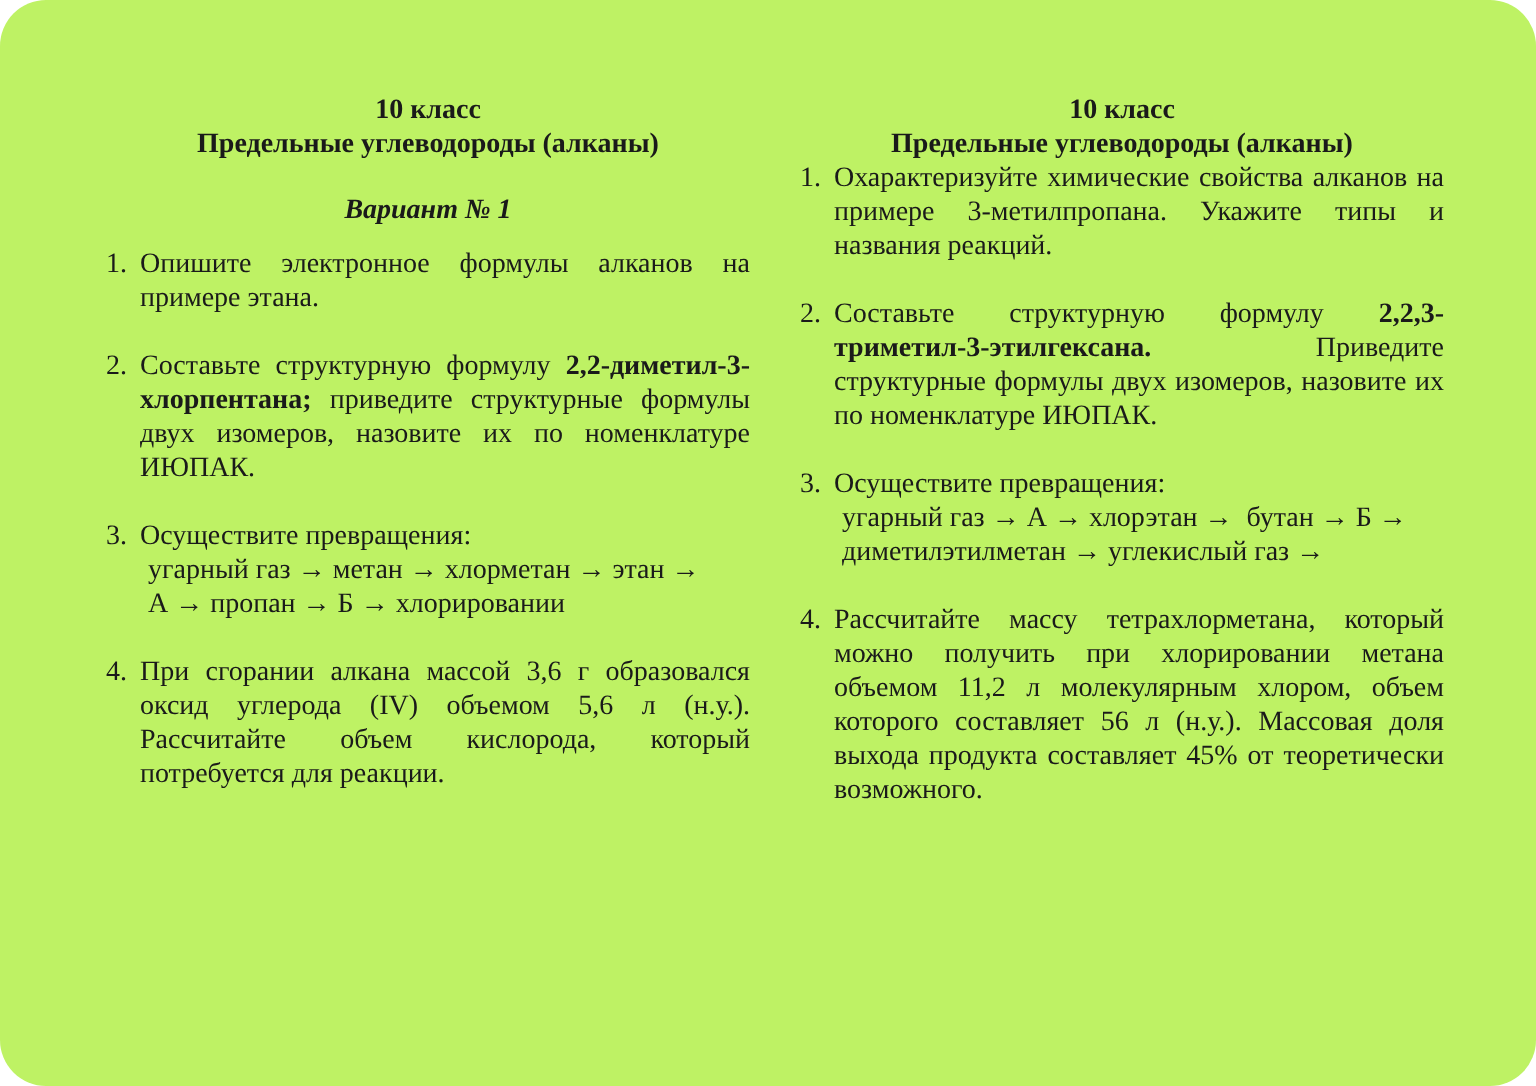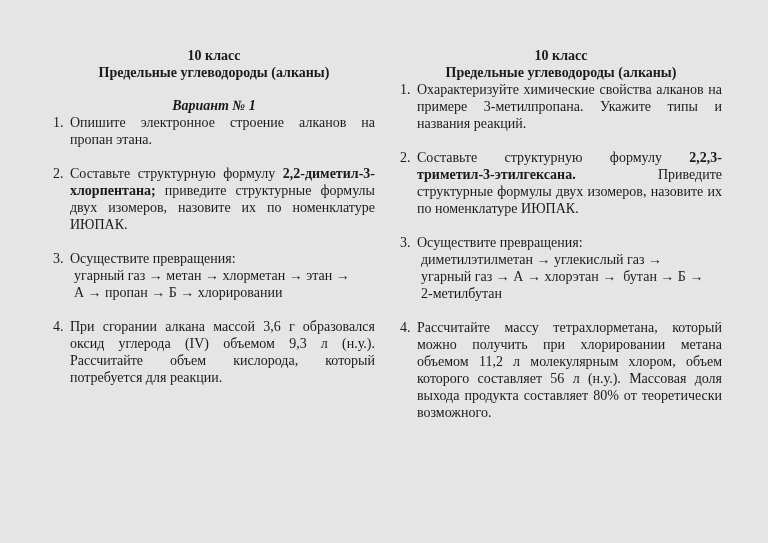--- a/index.html
+++ b/index.html
@@ -11,39 +11,40 @@
     height: 543px;
     overflow: hidden;
     font-family: "Liberation Serif", "DejaVu Serif", serif;
     font-size: 14px;
     line-height: 17px;
     color: #1a1a1a;
   }
   .page {
     width: 768px;
     height: 543px;
-    background: #e5e5e5;
+    background: #bef264;
     padding: 47px 67px 20px 53px;
     display: flex;
     gap: 25px;
+    border-radius: 23px;
   }
   .column {
     width: 322px;
     flex: none;
   }
   .header {
     text-align: center;
     font-weight: bold;
   }
   .variant {
     text-align: center;
     font-weight: bold;
     font-style: italic;
     margin-top: 16px;
-    margin-bottom: 0;
+    margin-bottom: 10px;
   }
   .task {
     display: flex;
     margin-bottom: 17px;
   }
   .task-num {
     width: 17px;
     flex: none;
   }
   .task-body {
@@ -65,21 +66,21 @@
   <div class="column">
     <div class="header">
       <div>10 класс</div>
       <div>Предельные углеводороды (алканы)</div>
     </div>
     <div class="variant">Вариант № 1</div>
 
     <div class="task">
       <span class="task-num">1.</span>
       <div class="task-body">
-        <span>Опишите электронное строение алканов на пропан этана.</span>
+        <span>Опишите электронное формулы алканов на примере этана.</span>
       </div>
     </div>
 
     <div class="task">
       <span class="task-num">2.</span>
       <div class="task-body">
         <span>Составьте структурную формулу </span><span class="bold-run">2,2-диметил-3-хлорпентана;</span><span> приведите структурные формулы двух изомеров, назовите их по номенклатуре ИЮПАК.</span>
       </div>
     </div>
 
@@ -88,21 +89,21 @@
       <div class="task-body">
         <div>Осуществите превращения:</div>
         <div class="chain">угарный газ → метан → хлорметан → этан →</div>
         <div class="chain">А → пропан → Б → хлорировании</div>
       </div>
     </div>
 
     <div class="task">
       <span class="task-num">4.</span>
       <div class="task-body">
-        <span>При сгорании алкана массой 3,6 г образовался оксид углерода (IV) объемом 9,3 л (н.у.). Рассчитайте объем кислорода, который потребуется для реакции.</span>
+        <span>При сгорании алкана массой 3,6 г образовался оксид углерода (IV) объемом 5,6 л (н.у.). Рассчитайте объем кислорода, который потребуется для реакции.</span>
       </div>
     </div>
   </div>
 
   <div class="column">
     <div class="header">
       <div>10 класс</div>
       <div>Предельные углеводороды (алканы)</div>
     </div>
 
@@ -117,27 +118,26 @@
       <span class="task-num">2.</span>
       <div class="task-body">
         <span>Составьте структурную формулу </span><span class="bold-run">2,2,3-триметил-3-этилгексана.</span><span> Приведите структурные формулы двух изомеров, назовите их по номенклатуре ИЮПАК.</span>
       </div>
     </div>
 
     <div class="task">
       <span class="task-num">3.</span>
       <div class="task-body">
         <div>Осуществите превращения:</div>
+        <div class="chain">угарный газ → А → хлорэтан →  бутан → Б →</div>
         <div class="chain">диметилэтилметан → углекислый газ →</div>
-        <div class="chain">угарный газ → А → хлорэтан →  бутан → Б →</div>
-        <div class="chain">2-метилбутан</div>
       </div>
     </div>
 
     <div class="task">
       <span class="task-num">4.</span>
       <div class="task-body">
-        <span>Рассчитайте массу тетрахлорметана, который можно получить при хлорировании метана объемом 11,2 л молекулярным хлором, объем которого составляет 56 л (н.у.). Массовая доля выхода продукта составляет 80% от теоретически возможного.</span>
+        <span>Рассчитайте массу тетрахлорметана, который можно получить при хлорировании метана объемом 11,2 л молекулярным хлором, объем которого составляет 56 л (н.у.). Массовая доля выхода продукта составляет 45% от теоретически возможного.</span>
       </div>
     </div>
   </div>
 
 </div>
 
 </body></html>

